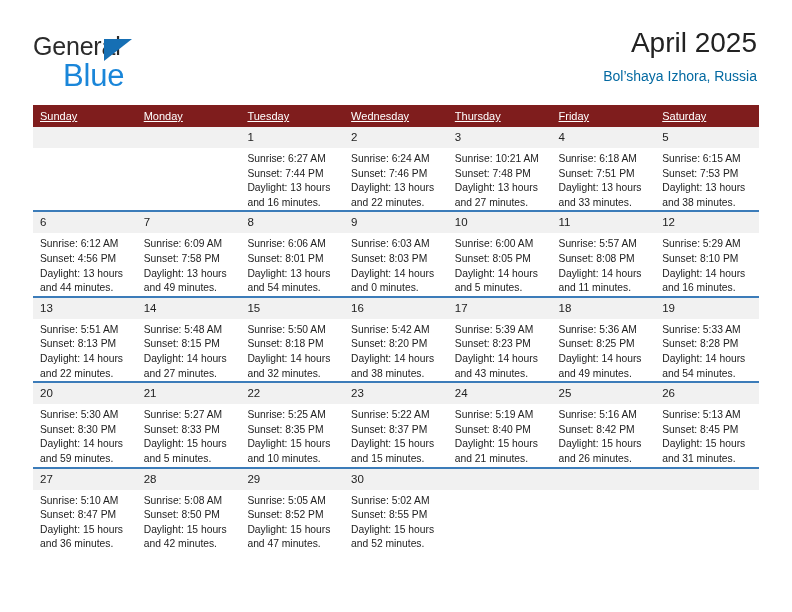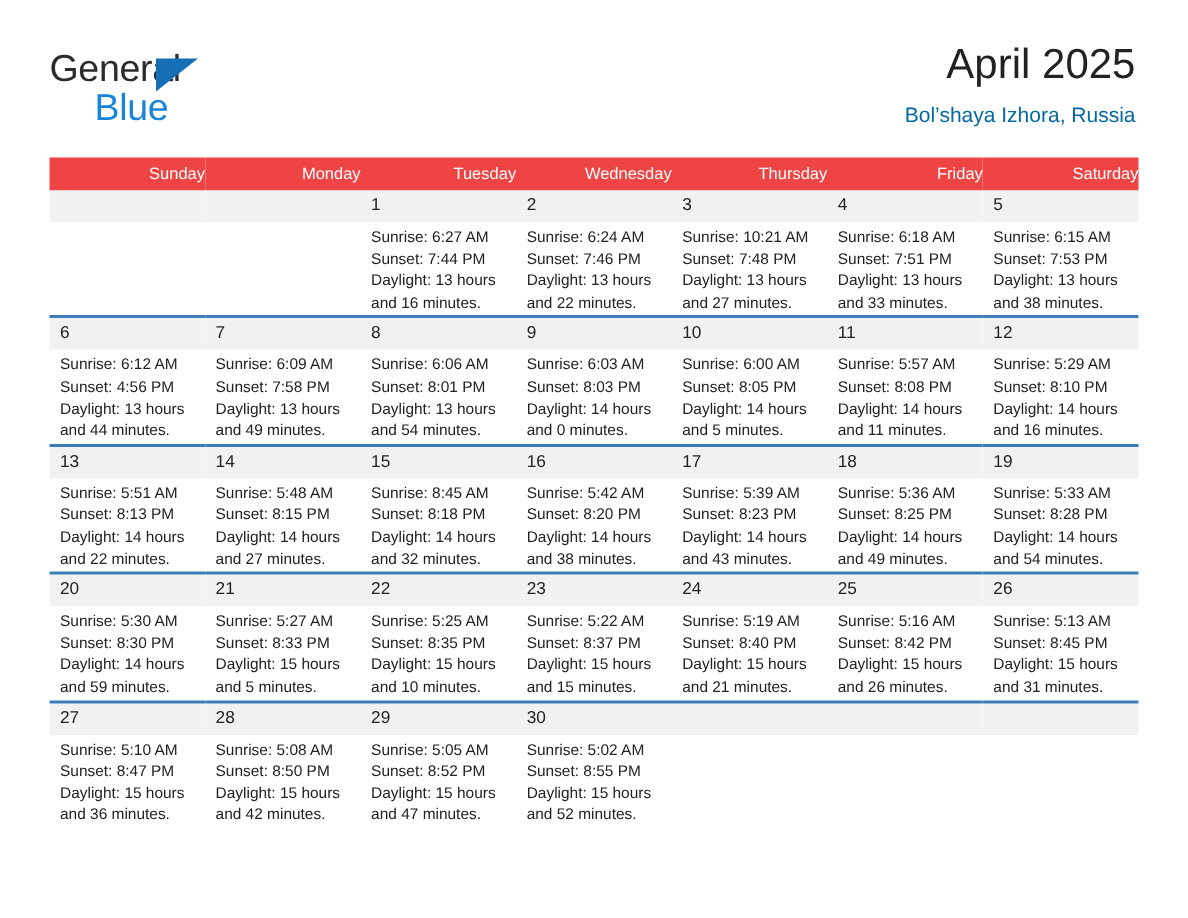--- a/index.html
+++ b/index.html
@@ -52,21 +52,21 @@
     top: 7px;
     width: 0;
     height: 0;
     border-left: 28px solid #166fb4;
     border-bottom: 22px solid transparent;
   }
   .logo-blue {
     position: absolute;
     left: 30px;
     top: 26px;
-    font-size: 25px;
+    font-size: 31px;
     letter-spacing: -0.2px;
     color: #1a86d9;
     font-family: "Liberation Sans", sans-serif;
   }
   .title-block {
     position: absolute;
     right: 35px;
     top: 26px;
     text-align: right;
   }
@@ -87,28 +87,29 @@
   
   .calendar {
     position: absolute;
     left: 33px;
     top: 105px;
     width: 726px;
     border-collapse: collapse;
     table-layout: fixed;
   }
   .calendar th {
-    background: #ef4444;
+    background: #7f1d1d;
     color: #ffffff;
     font-size: 11px;
     font-weight: normal;
-    text-align: right;
+    text-align: left;
     padding: 5px 0 5px 7px;
     height: 10px;
     line-height: 12px;
+    text-decoration: underline;
   }
   .calendar td {
     vertical-align: top;
     padding: 0;
     border-top: 2px solid #3c7cb9;
     height: 76px;
   }
   .calendar tr.week-row:first-child td {
     border-top: none;
   }
@@ -288,21 +289,21 @@
             <div class="daynum">14</div>
             <div class="details">
               <div>Sunrise: 5:48 AM</div>
               <div>Sunset: 8:15 PM</div>
               <div class="daylight">Daylight: 14 hours and 27 minutes.</div>
             </div>
           </td>
           <td class="day-cell">
             <div class="daynum">15</div>
             <div class="details">
-              <div>Sunrise: 8:45 AM</div>
+              <div>Sunrise: 5:50 AM</div>
               <div>Sunset: 8:18 PM</div>
               <div class="daylight">Daylight: 14 hours and 32 minutes.</div>
             </div>
           </td>
           <td class="day-cell">
             <div class="daynum">16</div>
             <div class="details">
               <div>Sunrise: 5:42 AM</div>
               <div>Sunset: 8:20 PM</div>
               <div class="daylight">Daylight: 14 hours and 38 minutes.</div>

